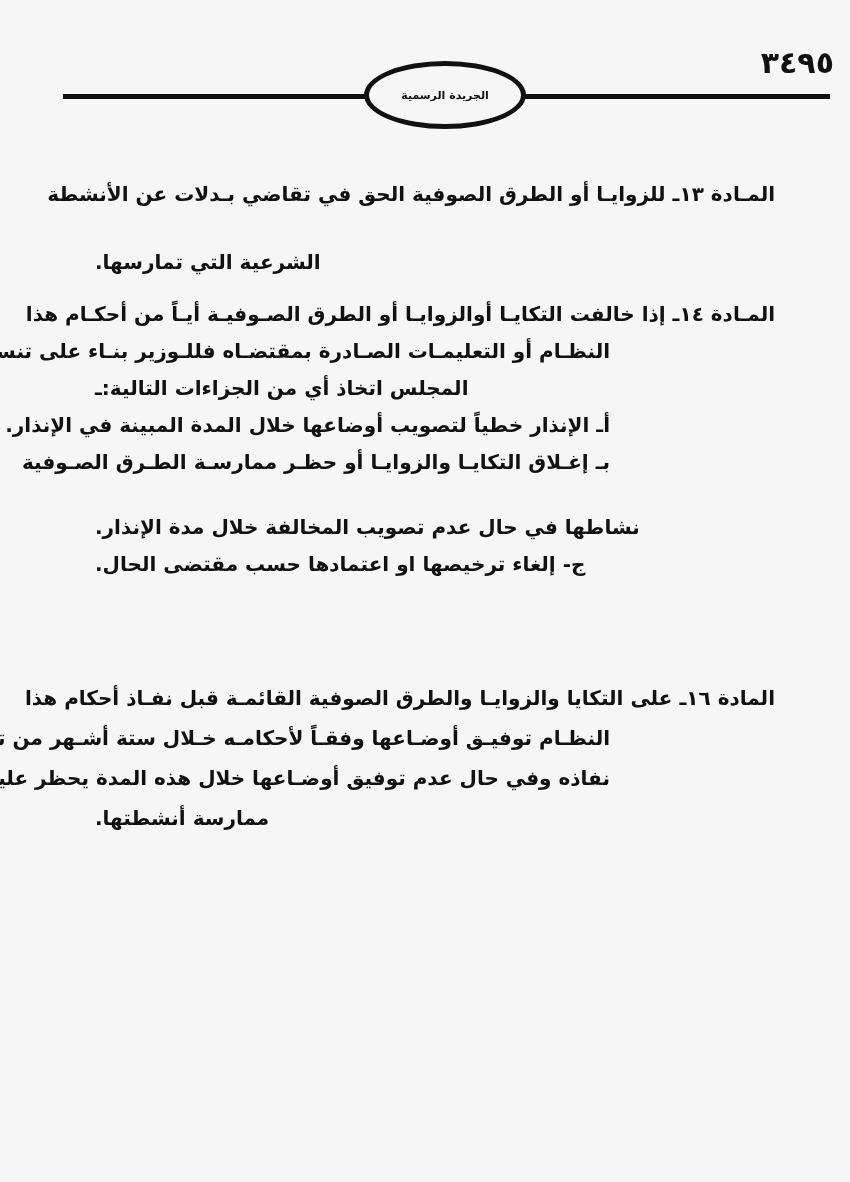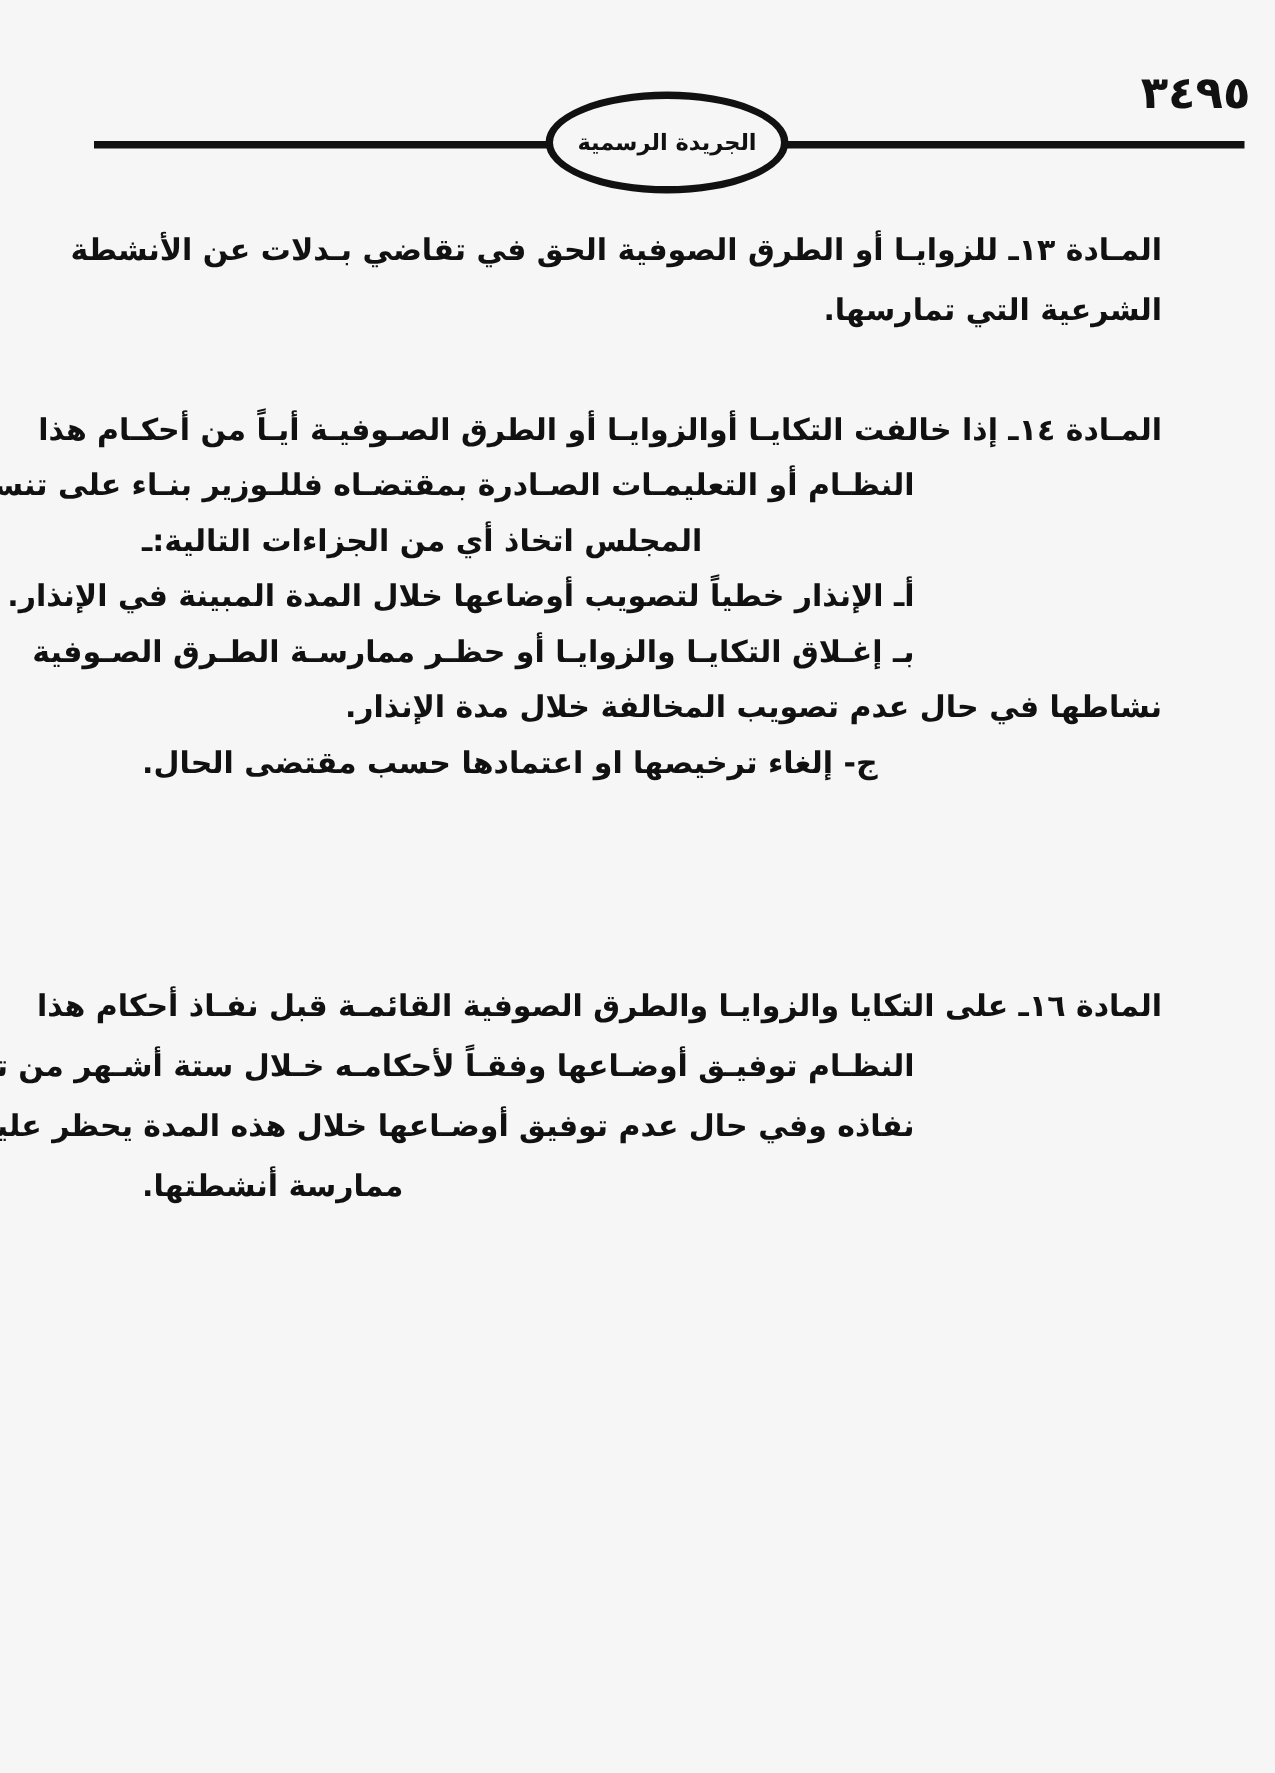--- a/index.html
+++ b/index.html
@@ -45,21 +45,21 @@
     width: 152px;
     height: 58px;
     background: #f6f6f6;
     border: 5px solid #111111;
     border-radius: 50%;
     display: flex;
     align-items: center;
     justify-content: center;
   }
   .header-ellipse-label {
-    font-size: 15px;
+    font-size: 11px;
     font-weight: 700;
     white-space: nowrap;
   }
   
   .content {
     position: absolute;
     top: 0;
     right: 75px;
     left: 95px;
     height: 100%;
@@ -77,35 +77,37 @@
     font-size: 20px;
     font-weight: 700;
     line-height: 40px;
     white-space: nowrap;
   }
   .article-14 .line { line-height: 37px; }
   
   .line.full {
     text-align: justify;
     text-align-last: justify;
+    margin-top: 28px;
   }
   
   .line.hang {
     margin-right: 165px;
     text-align: justify;
     text-align-last: justify;
   }
   
   .line.center {
     margin-right: 165px;
     text-align: left;
   }
   
   .line.centerwide {
-    text-align: right;
+    text-align: left;
+    margin-top: 28px;
   }
 </style>
 </head>
 <body style="background: rgb(246, 246, 246); color: rgb(17, 17, 17);">
 
 <div class="page">
 
   <div class="page-number">٣٤٩٥</div>
 
   <div class="header-rule"></div>

